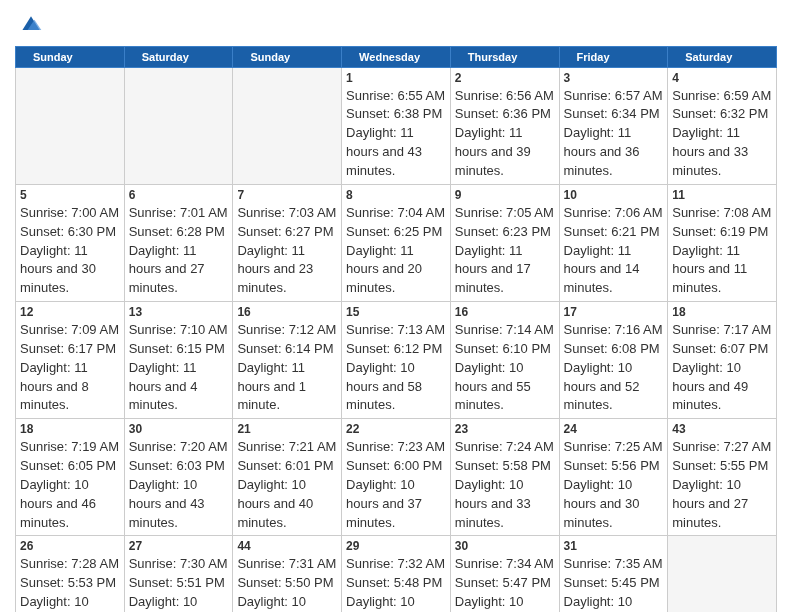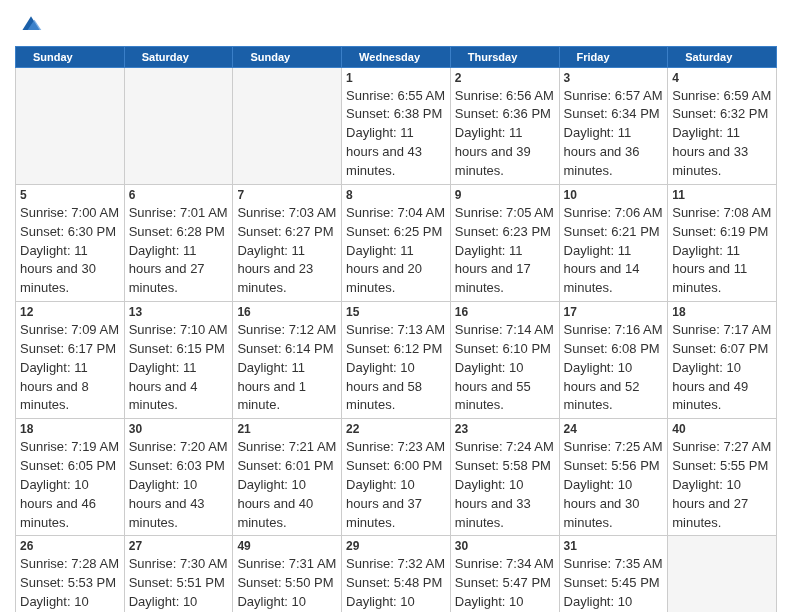--- a/index.html
+++ b/index.html
@@ -229,35 +229,35 @@
           </td>
           <td>
             <span class="day-number">23</span>
             <div class="day-info">Sunrise: 7:24 AM<br>Sunset: 5:58 PM<br>Daylight: 10 hours and 33 minutes.</div>
           </td>
           <td>
             <span class="day-number">24</span>
             <div class="day-info">Sunrise: 7:25 AM<br>Sunset: 5:56 PM<br>Daylight: 10 hours and 30 minutes.</div>
           </td>
           <td>
-            <span class="day-number">40</span>
+            <span class="day-number">43</span>
             <div class="day-info">Sunrise: 7:27 AM<br>Sunset: 5:55 PM<br>Daylight: 10 hours and 27 minutes.</div>
           </td>
         </tr>
         <tr>
           <td>
             <span class="day-number">26</span>
             <div class="day-info">Sunrise: 7:28 AM<br>Sunset: 5:53 PM<br>Daylight: 10 hours and 24 minutes.</div>
           </td>
           <td>
             <span class="day-number">27</span>
             <div class="day-info">Sunrise: 7:30 AM<br>Sunset: 5:51 PM<br>Daylight: 10 hours and 21 minutes.</div>
           </td>
           <td>
-            <span class="day-number">49</span>
+            <span class="day-number">44</span>
             <div class="day-info">Sunrise: 7:31 AM<br>Sunset: 5:50 PM<br>Daylight: 10 hours and 18 minutes.</div>
           </td>
           <td>
             <span class="day-number">29</span>
             <div class="day-info">Sunrise: 7:32 AM<br>Sunset: 5:48 PM<br>Daylight: 10 hours and 15 minutes.</div>
           </td>
           <td>
             <span class="day-number">30</span>
             <div class="day-info">Sunrise: 7:34 AM<br>Sunset: 5:47 PM<br>Daylight: 10 hours and 13 minutes.</div>
           </td>

